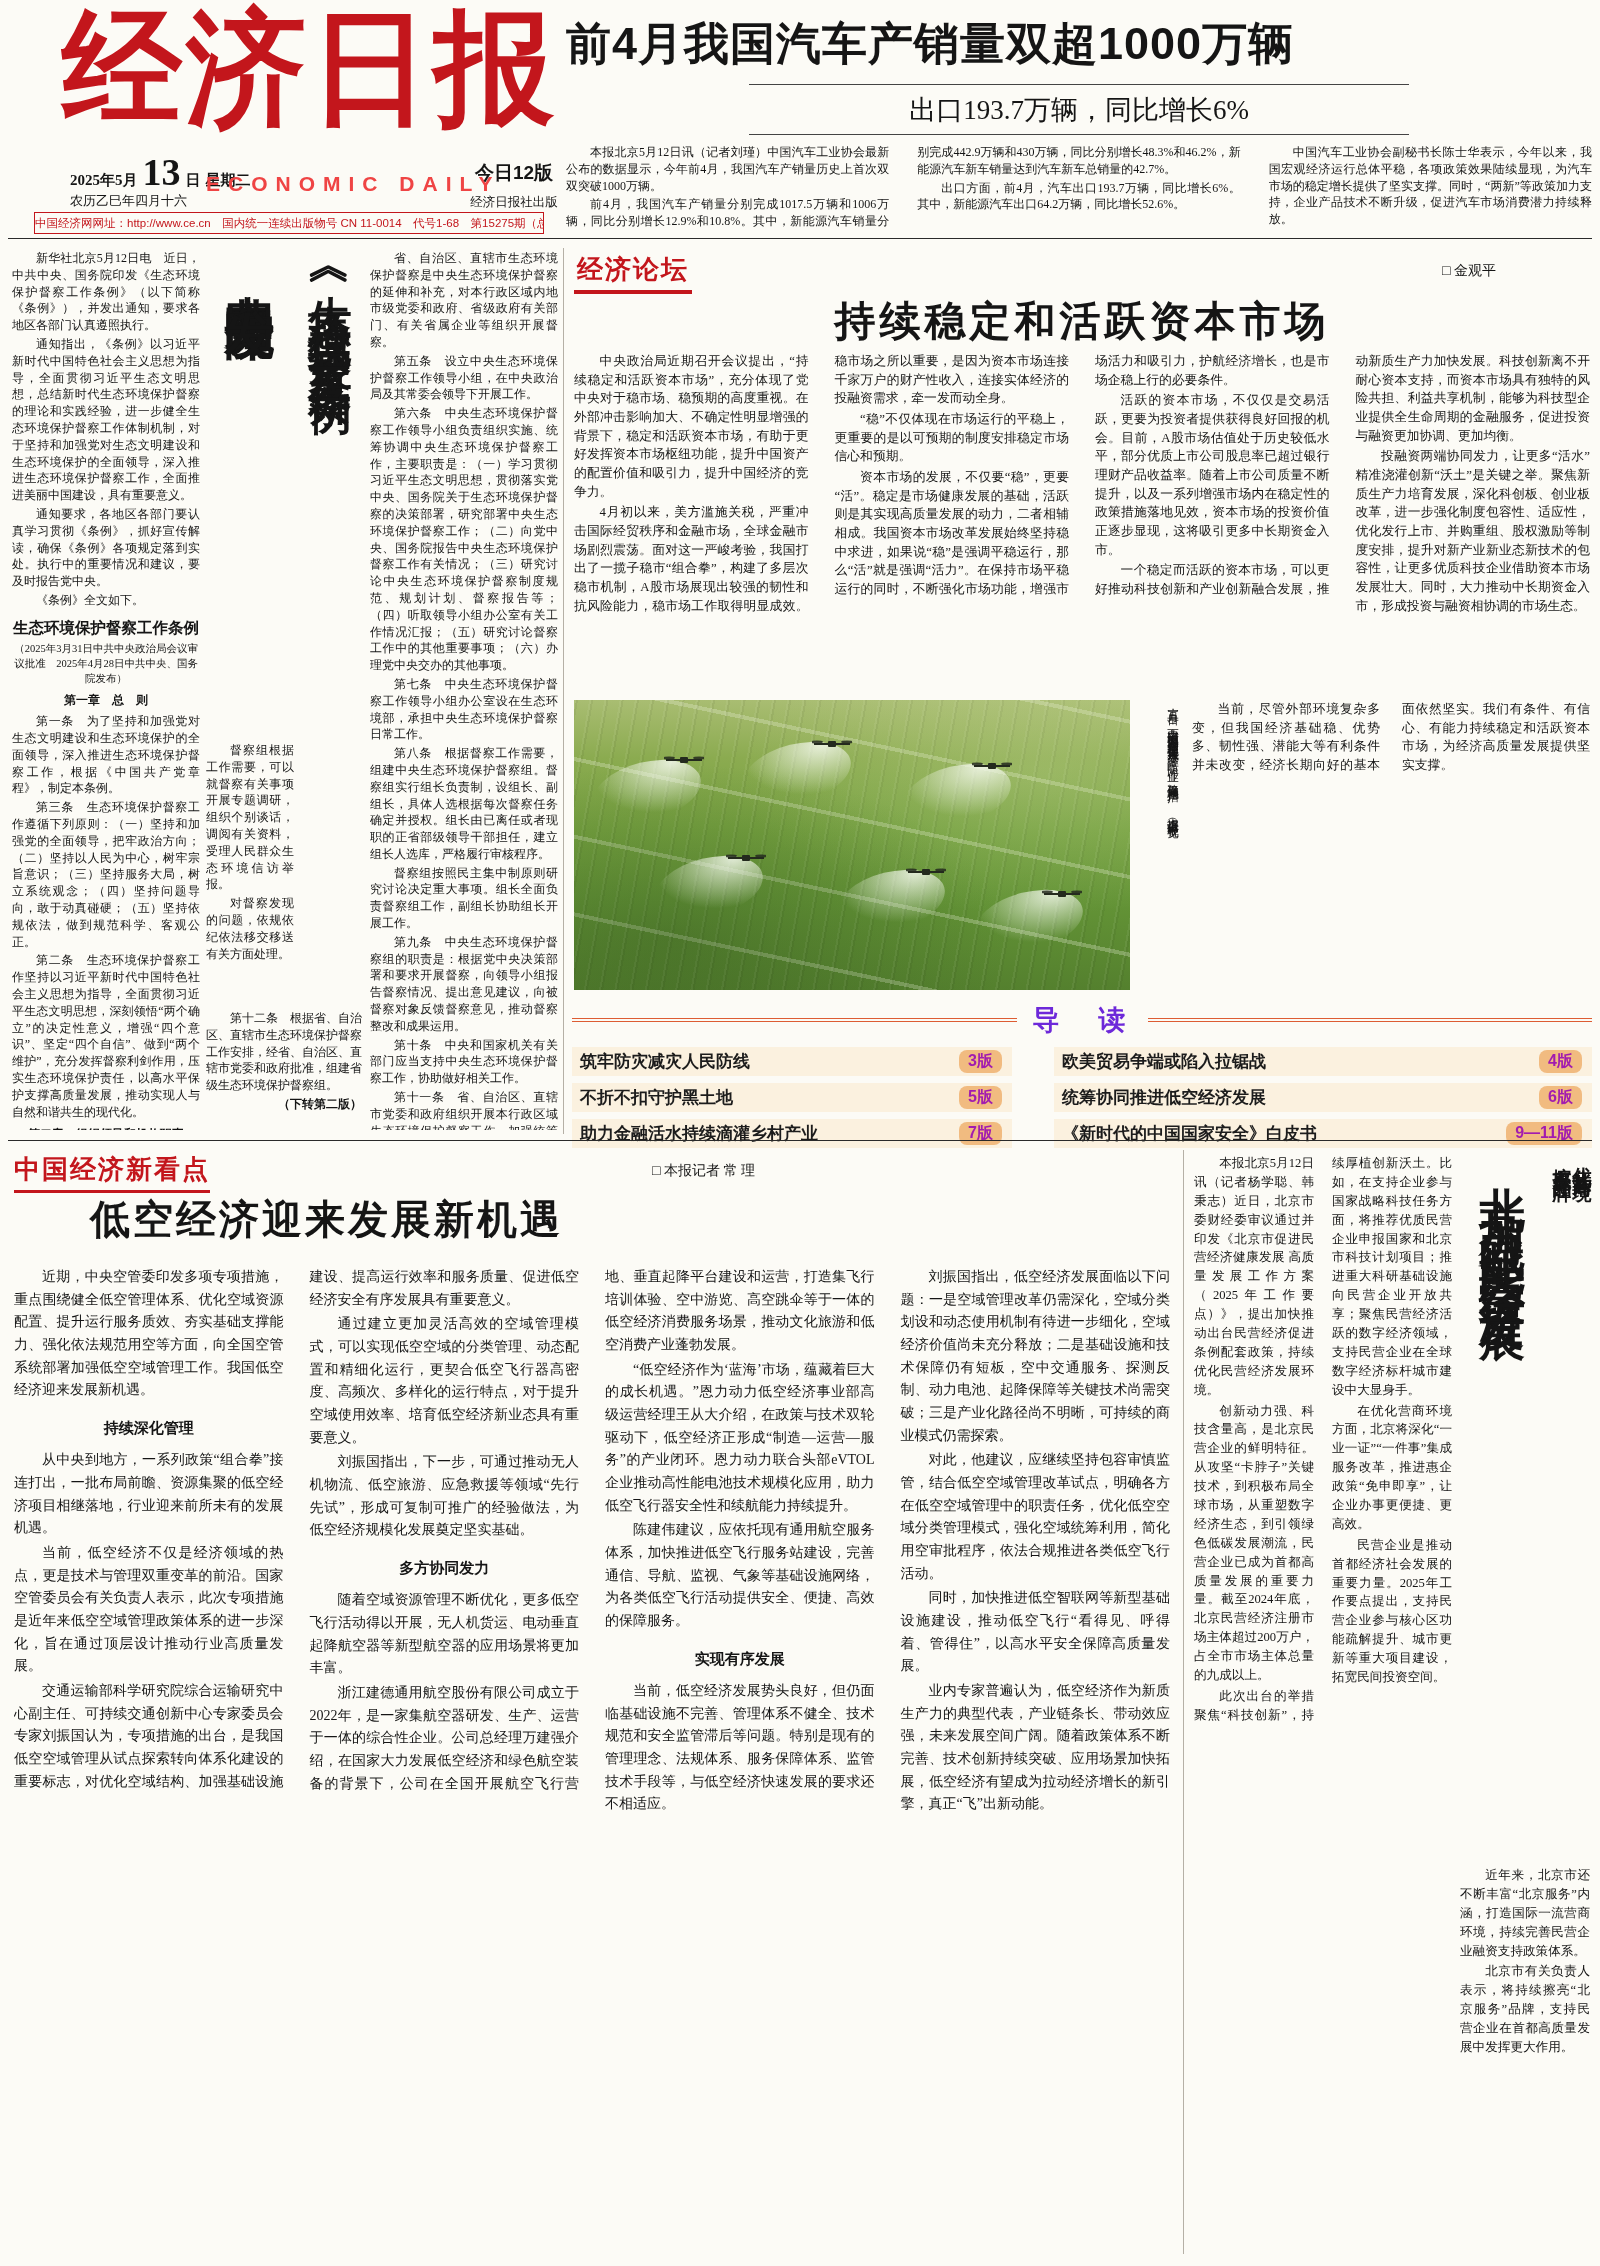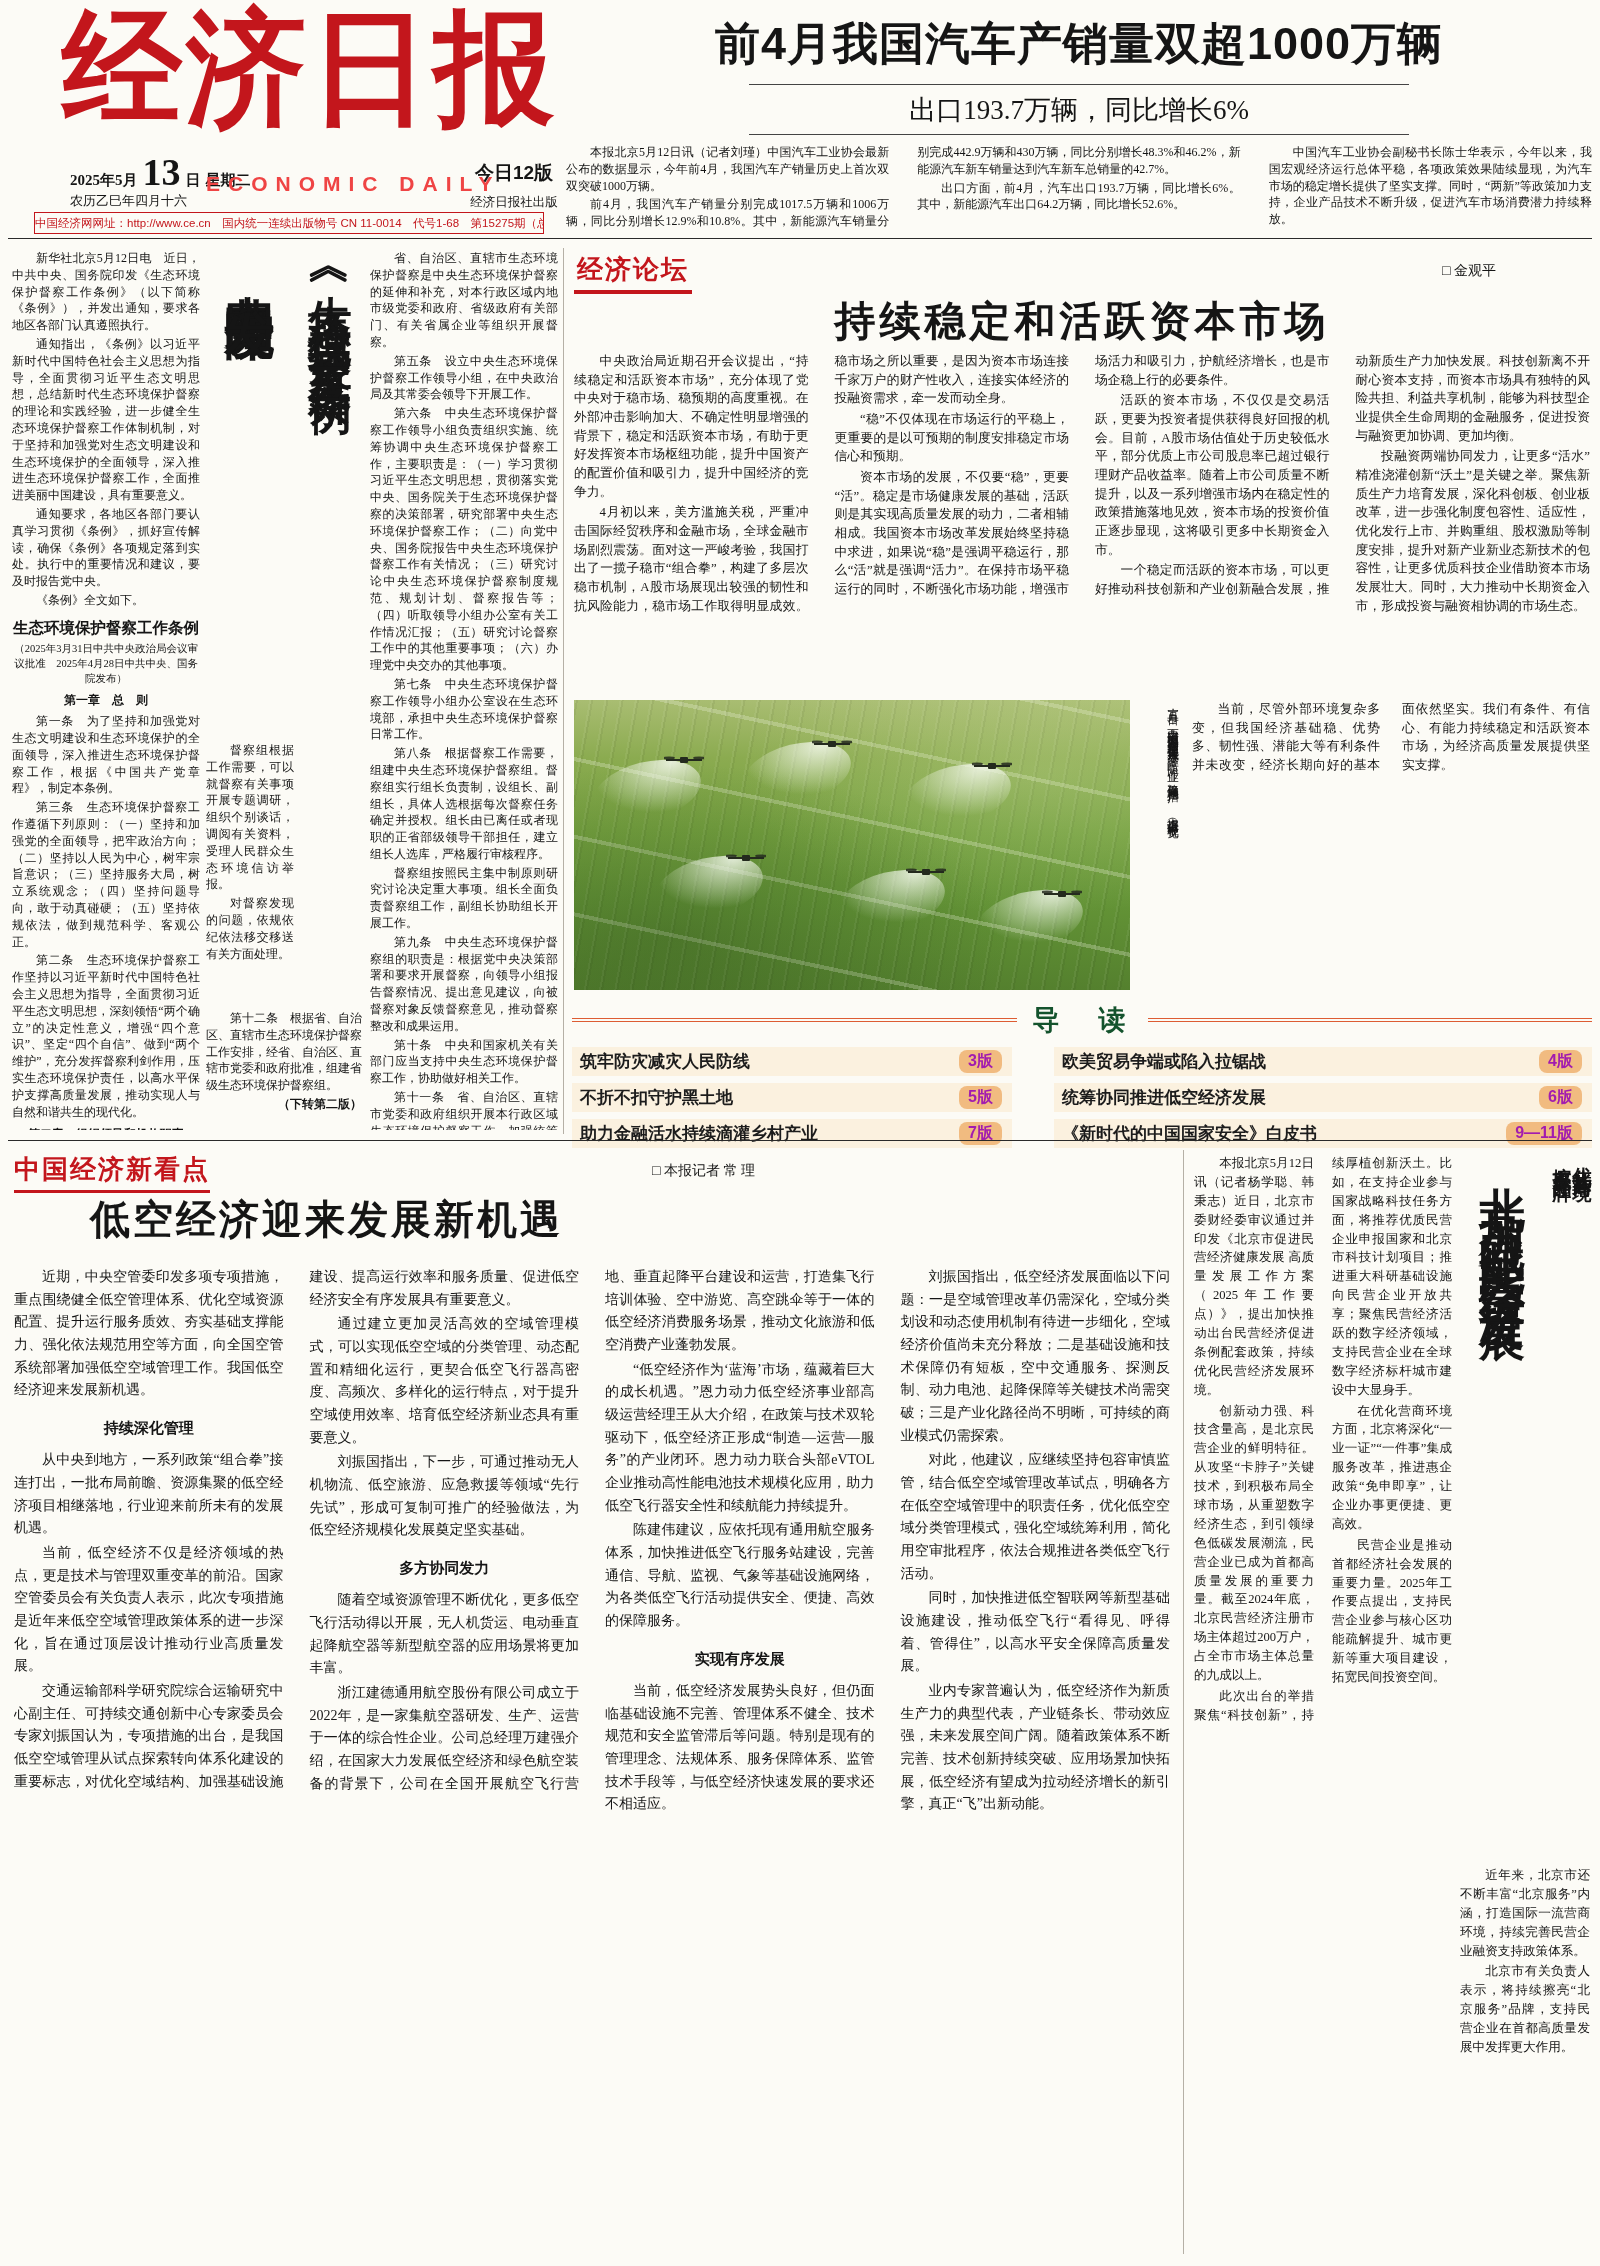--- a/index.html
+++ b/index.html
@@ -30,21 +30,21 @@
   p.doc-title{text-align:center;text-indent:0;font-weight:900;font-size:15.5px;margin:8px 0 4px;
               font-family:"Liberation Sans","DejaVu Sans",sans-serif;}
   p.note{text-align:center;text-indent:0;font-size:10.5px;margin:0 0 6px;}
   p.chap{text-align:center;text-indent:0;font-weight:900;margin:6px 0 4px;
          font-family:"Liberation Sans","DejaVu Sans",sans-serif;}
   p.sub{text-align:center;text-indent:0;font-weight:900;font-size:15px;margin:14px 0 9px;
         font-family:"Liberation Sans","DejaVu Sans",sans-serif;}
   p.right{text-align:right;text-indent:0;font-weight:bold;}
 
   
-  .ts-head{font-size:45px;font-weight:900;text-align:center;letter-spacing:1px;}
+  .ts-head{font-size:45px;font-weight:900;letter-spacing:1px;}
   .ts-rule{width:660px;margin:10px auto 0;border-top:1px solid #444;}
   .ts-sub{text-align:center;font-size:27px;padding:7px 0 6px;}
   .ts-body{column-count:3;column-gap:28px;font-size:12px;line-height:1.4;}
 
   
   .reg-col{font-size:12px;line-height:1.4;}
   .reg-h-main{writing-mode:vertical-rl;font-family:"Liberation Sans","DejaVu Sans",sans-serif;
               font-weight:900;font-size:50px;line-height:88px;letter-spacing:2px;}
   .reg-h-sub{writing-mode:vertical-rl;font-family:"Liberation Sans","DejaVu Sans",sans-serif;
              font-weight:900;font-size:43px;line-height:62px;letter-spacing:9px;}
@@ -69,21 +69,21 @@
   .spray{position:absolute;width:110px;height:58px;border-radius:50%;
          background:radial-gradient(ellipse at 78% 12%, rgba(246,250,240,.85), rgba(246,250,240,0) 66%);
          transform:rotate(-14deg);}
   .drone{position:absolute;width:40px;height:16px;}
   .caption{writing-mode:vertical-rl;font-size:11.5px;line-height:1.32;letter-spacing:1px;padding:2px;}
 
   
   .daodu-titlerow{display:flex;align-items:center;gap:16px;margin-bottom:9px;}
   .daodu-rule{flex:1;height:4px;border-top:1px solid #dd5c33;border-bottom:1px solid #dd5c33;}
   .daodu-title{font-family:"Liberation Sans","DejaVu Sans",sans-serif;font-weight:900;
-               font-size:27px;color:#14532d;letter-spacing:6px;text-align:center;}
+               font-size:27px;color:#6d28d9;letter-spacing:6px;text-align:center;}
   .daodu-grid{display:grid;grid-template-columns:440px 1fr;column-gap:42px;row-gap:7px;}
   .daodu-item{display:flex;align-items:center;justify-content:space-between;background:#fbf1df;
               padding:3px 10px 3px 8px;}
   .daodu-item-title{font-family:"Liberation Sans","DejaVu Sans",sans-serif;font-weight:700;
                     font-size:17px;color:#1c1c1c;}
   .daodu-badge{background:#f1bb80;color:#a21caf;font-family:"Liberation Sans","DejaVu Sans",sans-serif;
                font-weight:700;font-size:16px;padding:1px 9px;border-radius:8px;white-space:nowrap;}
 
   
   .cn-label{display:inline-block;font-family:"Liberation Sans","DejaVu Sans",sans-serif;

